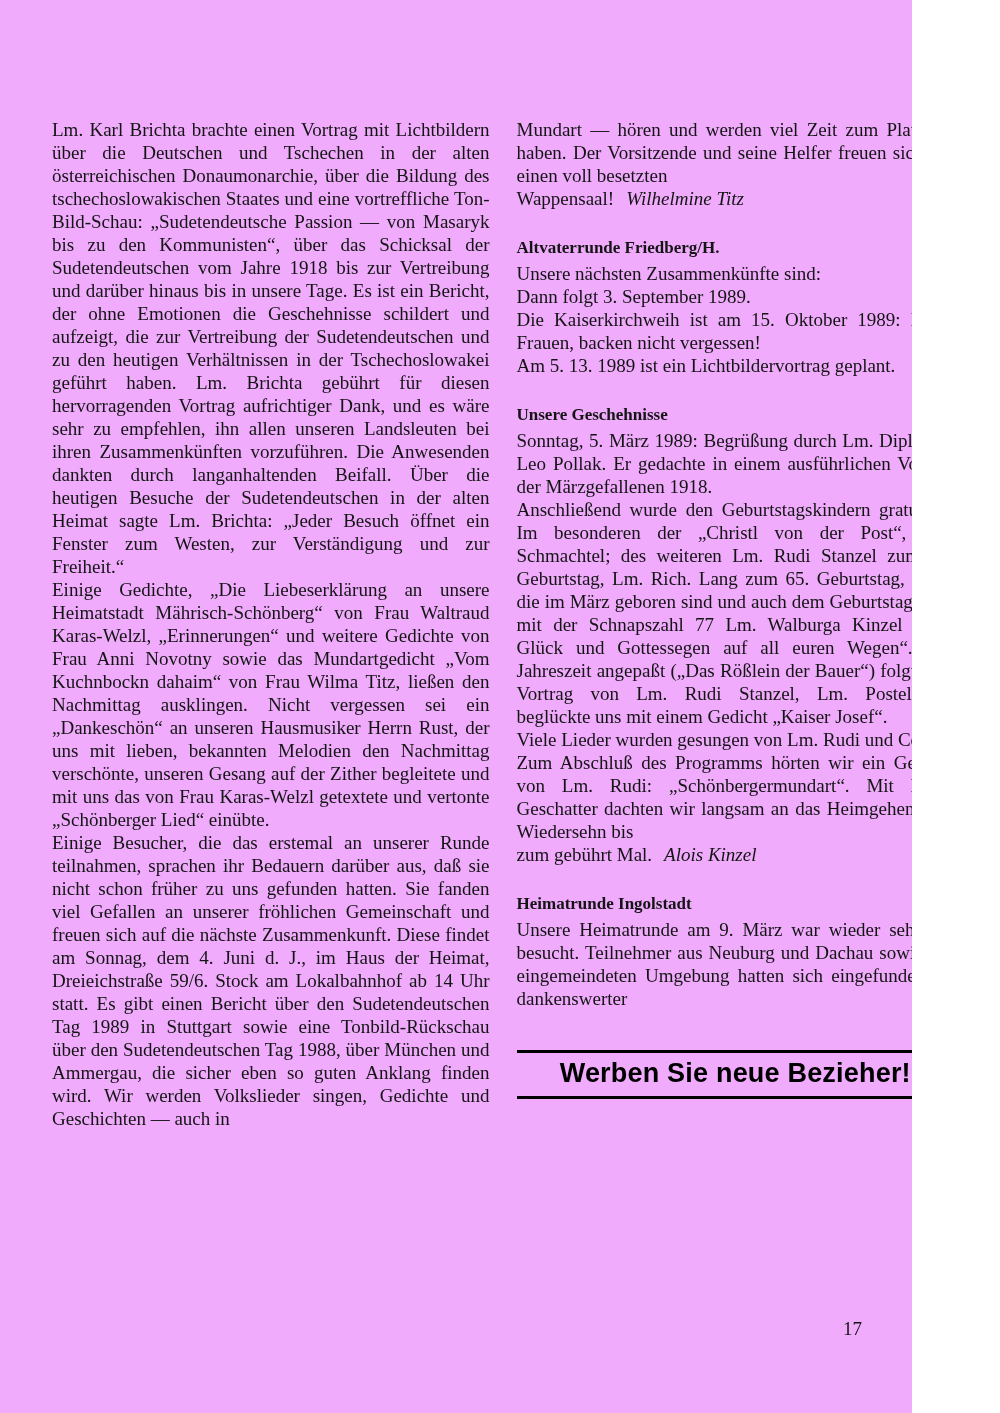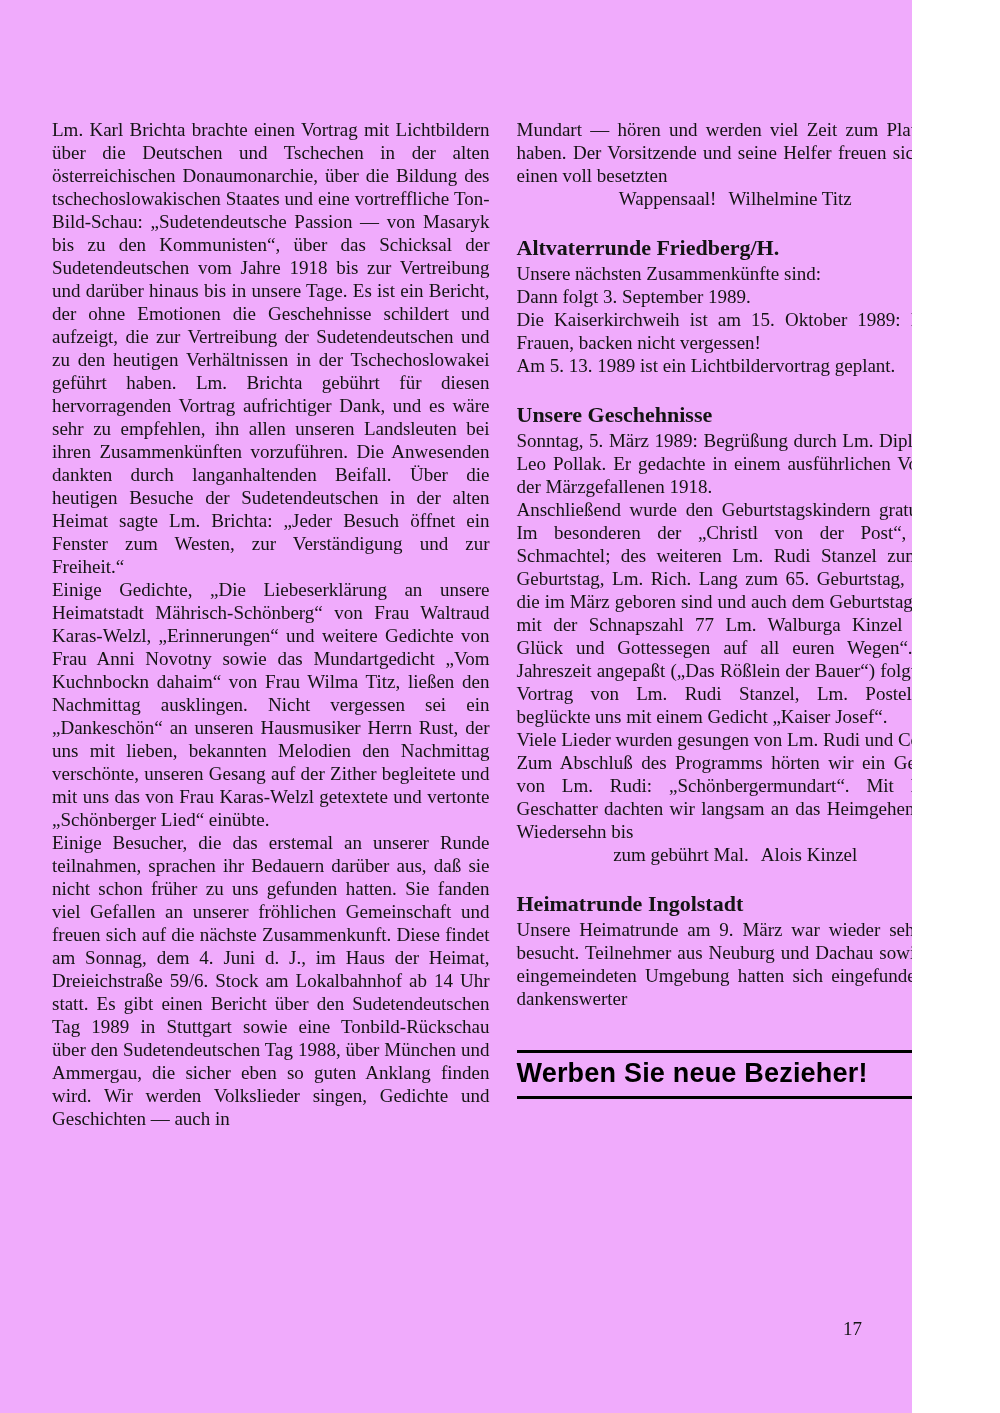--- a/index.html
+++ b/index.html
@@ -23,38 +23,40 @@
   }
   .col {
     width: 438px;
     font-size: 19px;
     line-height: 23px;
     text-align: justify;
   }
   .col p { margin: 0; }
   .heading {
     font-weight: bold;
-    font-size: 22px;
+    font-size: 17px;
     margin: 26px 0 3px 0;
     text-align: left;
   }
   .sigline {
     display: flex;
-    justify-content: center;
+    justify-content: flex-start;
     align-items: baseline;
   }
   .signature {
+    font-style: italic;
     white-space: nowrap;
     padding-left: 12px;
   }
   .promo {
     margin-top: 40px;
     border-top: 3px solid #000;
     border-bottom: 3px solid #000;
     padding: 9px 0 11px 0;
+    text-align: center;
   }
   .promo-text {
     font-family: "Liberation Sans", sans-serif;
     font-weight: 700;
     font-size: 27px;
     letter-spacing: 0.2px;
     color: #000;
   }
   .pagenum {
     position: absolute;

